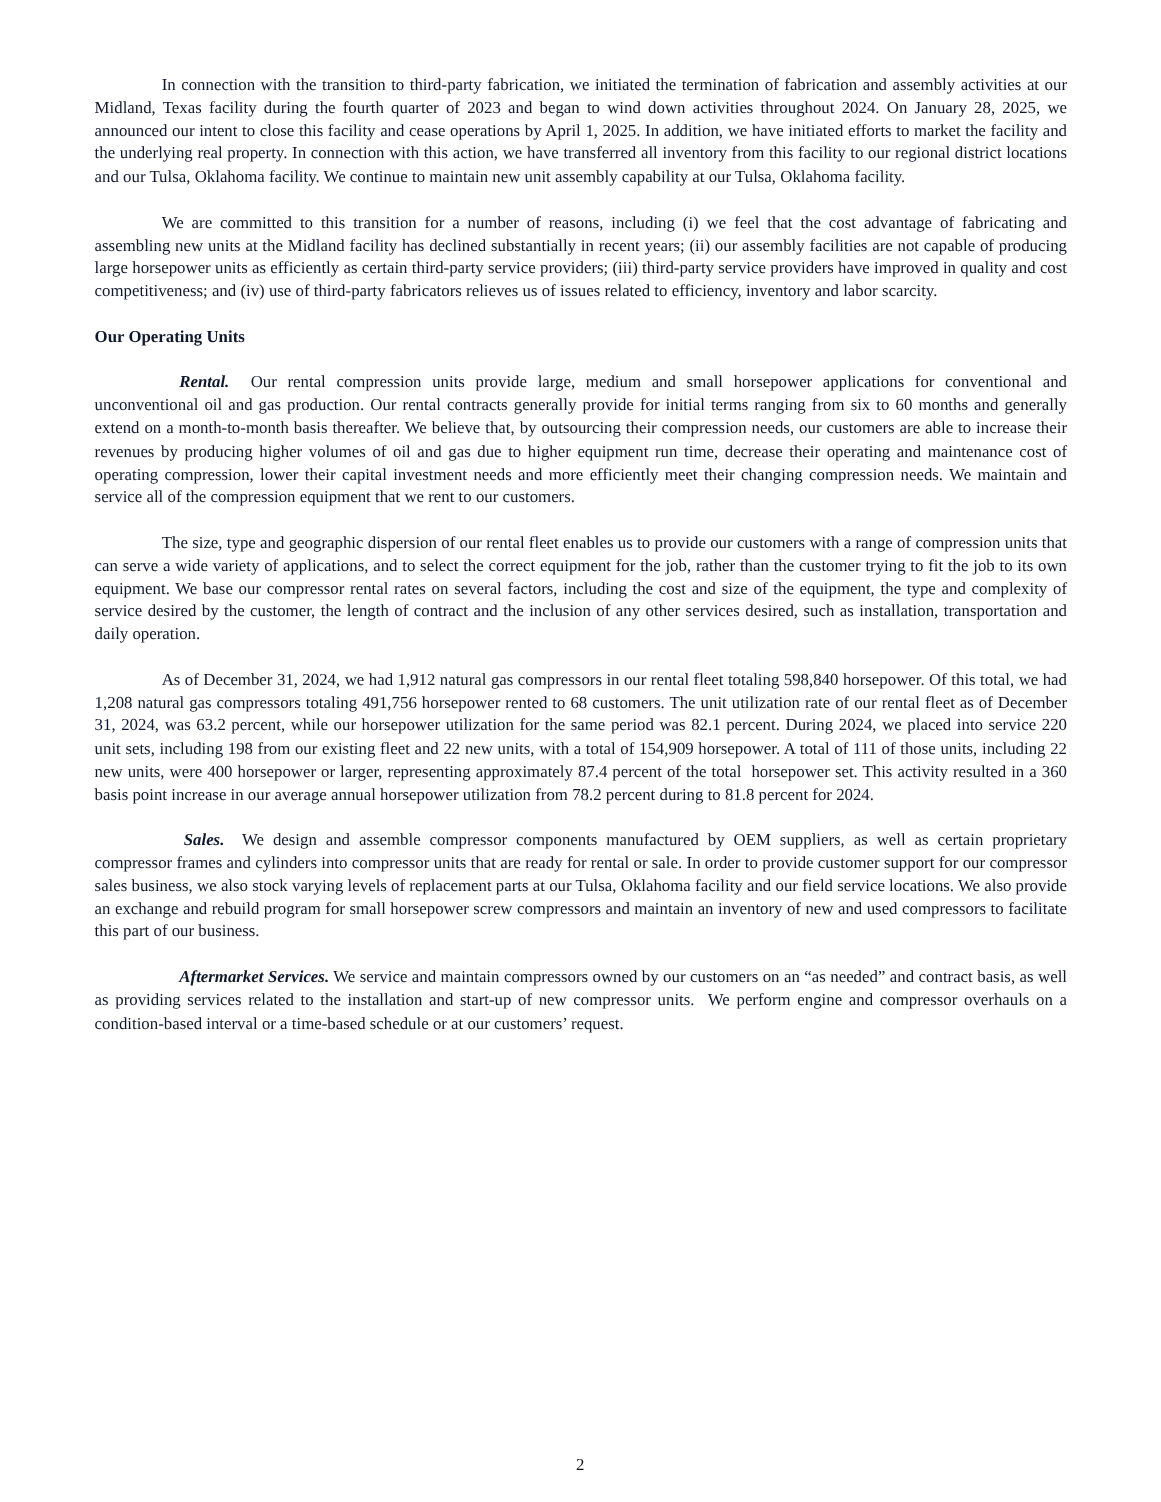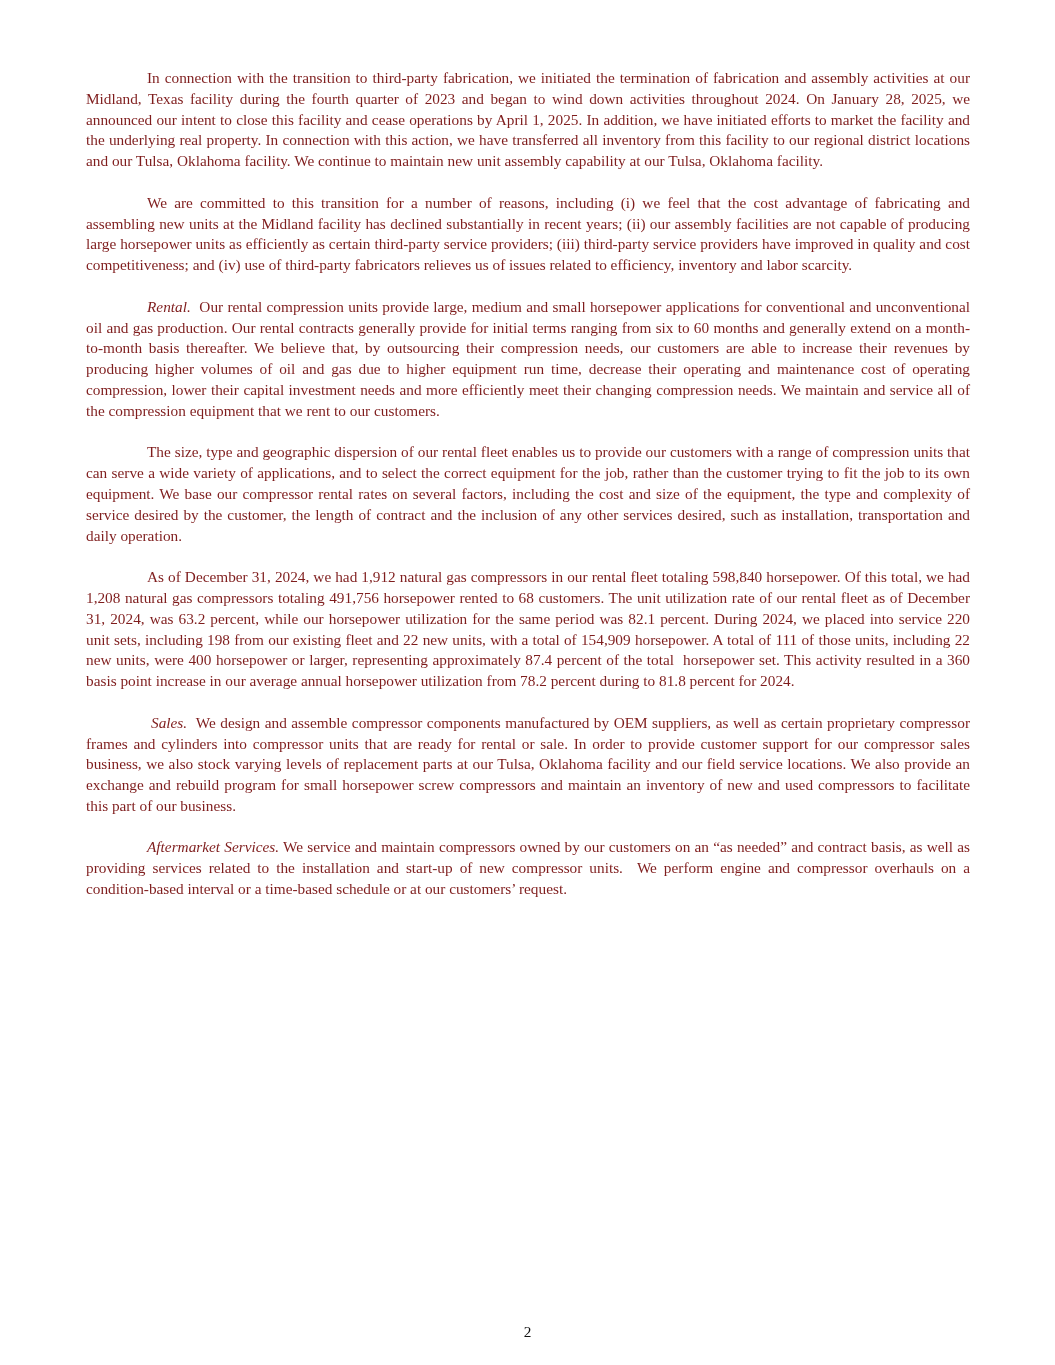--- a/index.html
+++ b/index.html
@@ -1,38 +1,39 @@
 <!DOCTYPE html>
 <html><head>
 <meta charset="utf-8">
 <style>
   html, body { margin: 0; padding: 0; background: #ffffff; }
   body { width: 1055px; height: 1365px; position: relative; overflow: hidden; }
   .page {
     position: absolute; left: 86px; top: 68px; width: 884px;
     font-family: "Liberation Serif", serif; font-size: 15.3px; line-height: 20.8px;
-    color: #7f1d1d;
+    color: #0f172a;
   }
   p { margin: 0 0 20.8px 0; text-align: justify; }
   p.ind { text-indent: 61px; }
   p.ind2 { text-indent: 65px; }
   .heading { font-weight: bold; margin-bottom: 20.8px; }
-  .lead { font-weight: normal; font-style: italic; }
+  .lead { font-weight: bold; font-style: italic; margin-left: 16px; }
   .pagenum {
     position: absolute; left: 0; width: 1055px; top: 1323px; text-align: center;
     font-family: "Liberation Serif", serif; font-size: 15.3px; color: #111;
   }
 </style>
 </head>
 <body>
 
 <div class="page">
   <p class="ind">In connection with the transition to third-party fabrication, we initiated the termination of fabrication and assembly activities at our Midland, Texas facility during the fourth quarter of 2023 and began to wind down activities throughout 2024. On January 28, 2025, we announced our intent to close this facility and cease operations by April 1, 2025. In addition, we have initiated efforts to market the facility and the underlying real property. In connection with this action, we have transferred all inventory from this facility to our regional district locations and our Tulsa, Oklahoma facility. We continue to maintain new unit assembly capability at our Tulsa, Oklahoma facility.</p>
   <p class="ind">We are committed to this transition for a number of reasons, including (i) we feel that the cost advantage of fabricating and assembling new units at the Midland facility has declined substantially in recent years; (ii) our assembly facilities are not capable of producing large horsepower units as efficiently as certain third-party service providers; (iii) third-party service providers have improved in quality and cost competitiveness; and (iv) use of third-party fabricators relieves us of issues related to efficiency, inventory and labor scarcity.</p>
 
+  <div class="heading">Our Operating Units</div>
 
 
   <p class="ind"><span class="lead">Rental.</span><span>&nbsp; Our rental compression units provide large, medium and small horsepower applications for conventional and unconventional oil and gas production. Our rental contracts generally provide for initial terms ranging from six to 60 months and generally extend on a month-to-month basis thereafter. We believe that, by outsourcing their compression needs, our customers are able to increase their revenues by producing higher volumes of oil and gas due to higher equipment run time, decrease their operating and maintenance cost of operating compression, lower their capital investment needs and more efficiently meet their changing compression needs. We maintain and service all of the compression equipment that we rent to our customers.</span></p>
 
   <p class="ind">The size, type and geographic dispersion of our rental fleet enables us to provide our customers with a range of compression units that can serve a wide variety of applications, and to select the correct equipment for the job, rather than the customer trying to fit the job to its own equipment. We base our compressor rental rates on several factors, including the cost and size of the equipment, the type and complexity of service desired by the customer, the length of contract and the inclusion of any other services desired, such as installation, transportation and daily operation.</p>
 
   <p class="ind">As of December 31, 2024, we had 1,912 natural gas compressors in our rental fleet totaling 598,840 horsepower. Of this total, we had 1,208 natural gas compressors totaling 491,756 horsepower rented to 68 customers. The unit utilization rate of our rental fleet as of December 31, 2024, was 63.2 percent, while our horsepower utilization for the same period was 82.1 percent. During 2024, we placed into service 220 unit sets, including 198 from our existing fleet and 22 new units, with a total of 154,909 horsepower. A total of 111 of those units, including 22 new units, were 400 horsepower or larger, representing approximately 87.4 percent of the total &nbsp;horsepower set. This activity resulted in a 360 basis point increase in our average annual horsepower utilization from 78.2 percent during to 81.8 percent for 2024.</p>
 
   <p class="ind2"><span class="lead">Sales.</span><span>&nbsp; We design and assemble compressor components manufactured by OEM suppliers, as well as certain proprietary compressor frames and cylinders into compressor units that are ready for rental or sale. In order to provide customer support for our compressor sales business, we also stock varying levels of replacement parts at our Tulsa, Oklahoma facility and our field service locations. We also provide an exchange and rebuild program for small horsepower screw compressors and maintain an inventory of new and used compressors to facilitate this part of our business.</span></p>
 

